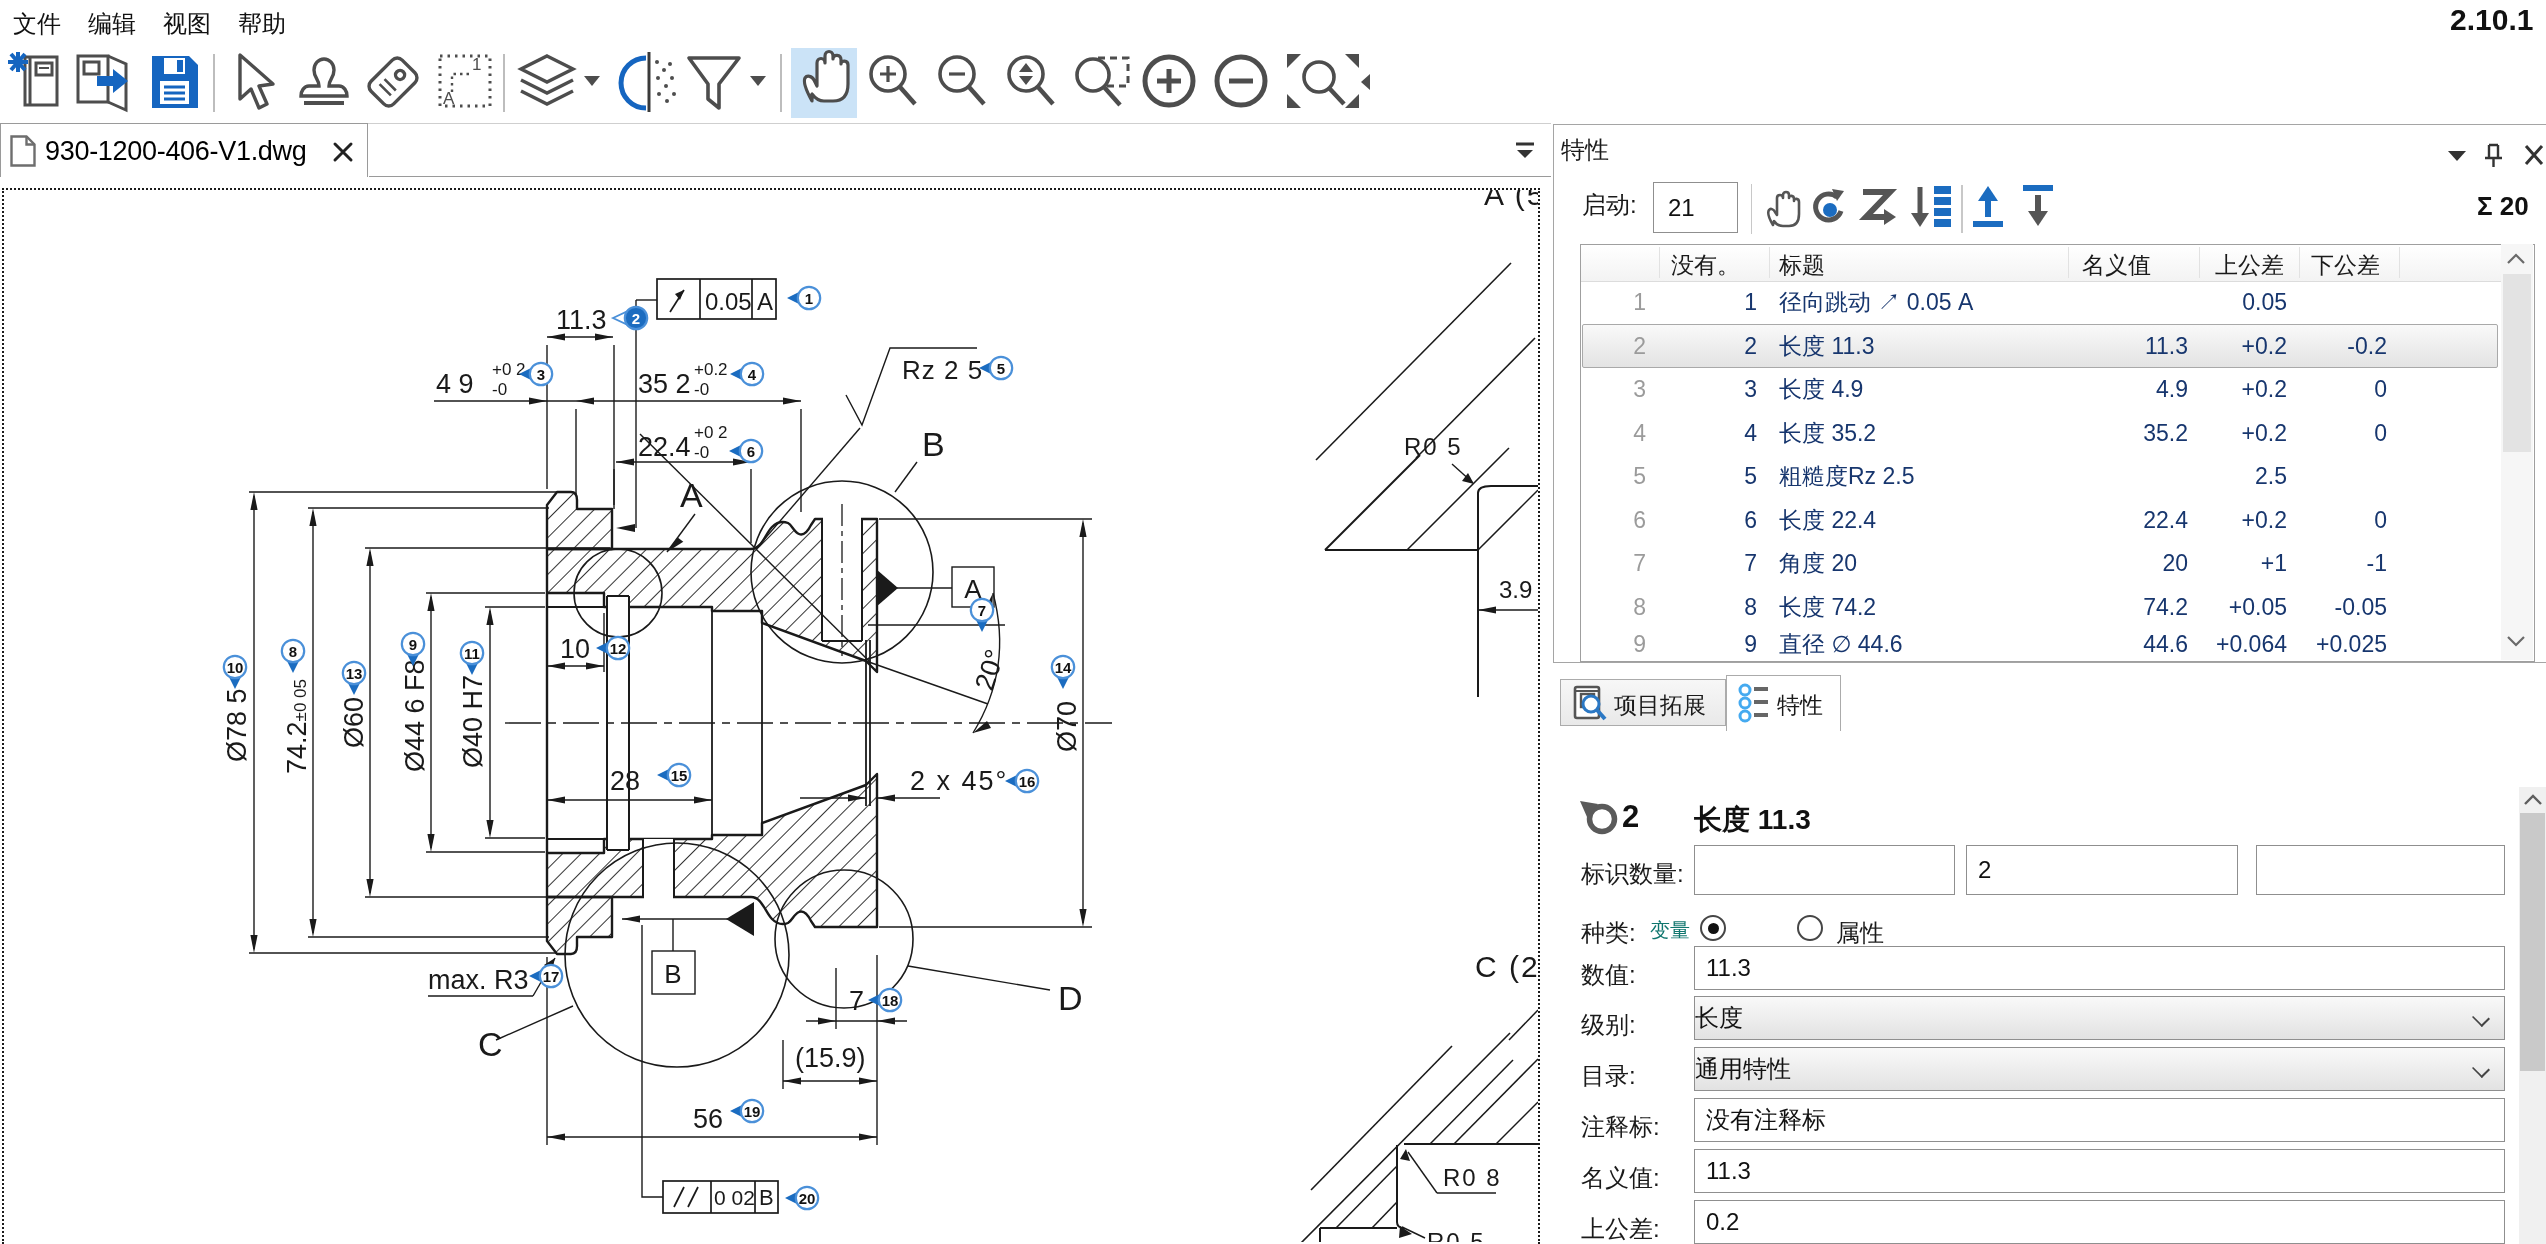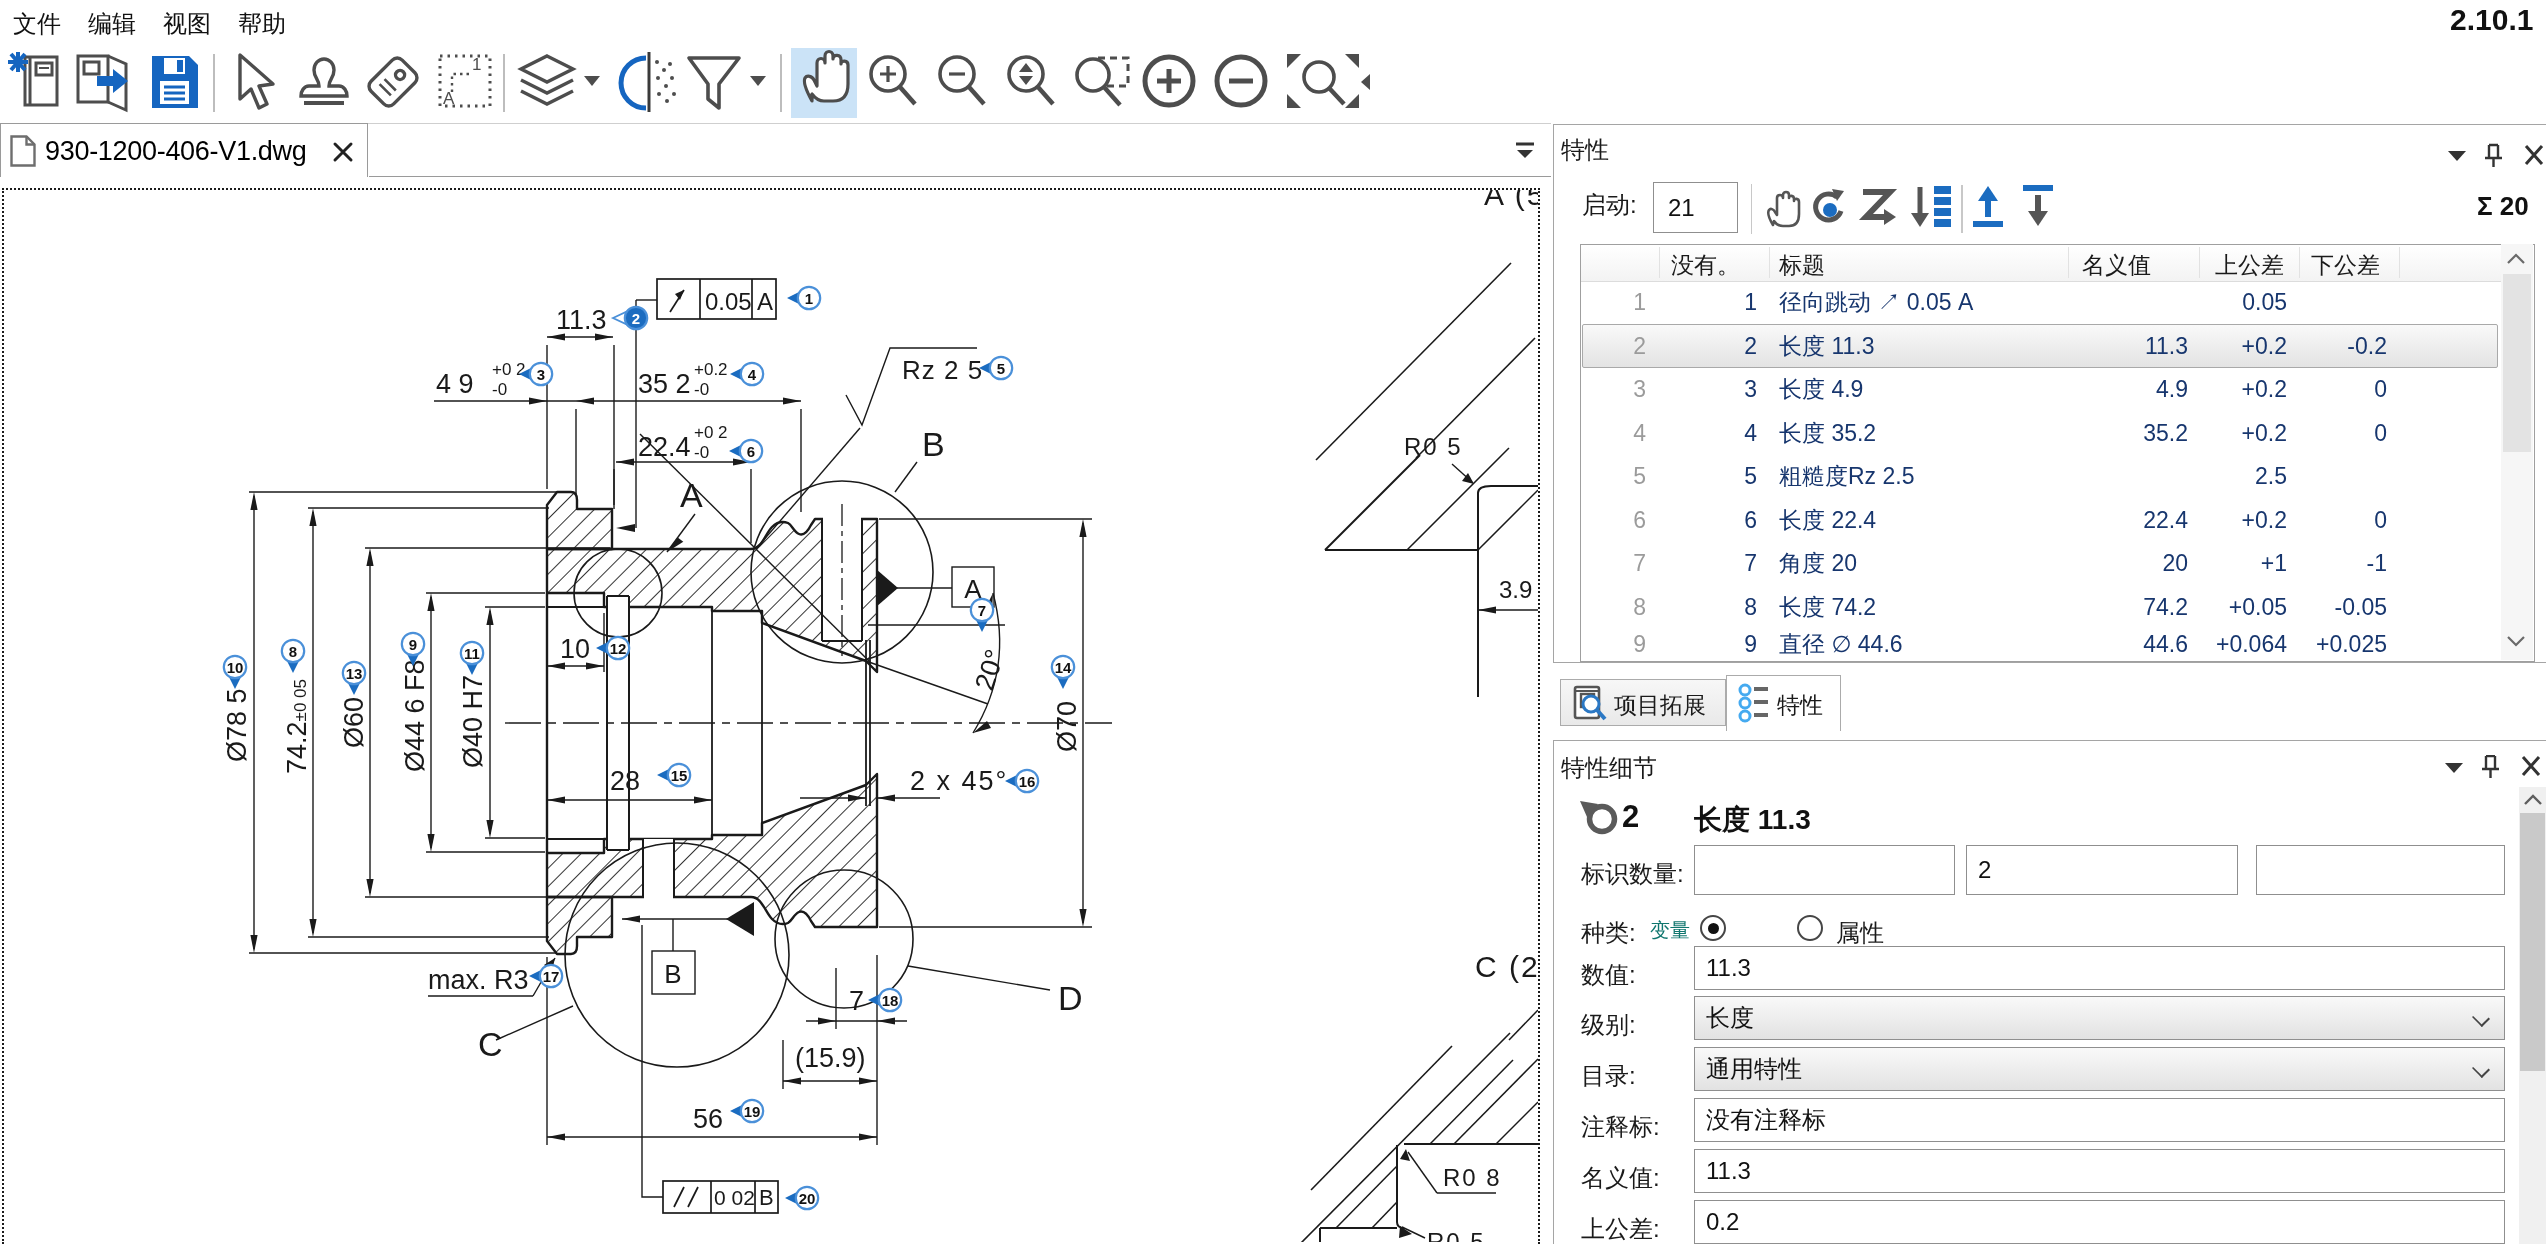--- a/index.html
+++ b/index.html
@@ -23,21 +23,21 @@
 .tr{position:absolute;left:1580px;width:916px;height:43px;font-size:23px}
 .tr cell.c0{right:850px;text-align:right}
 .tr cell.c1{right:739px;text-align:right}
 .tr cell.c2{left:199px}
 .tr cell.c3{right:308px;text-align:right}
 .tr cell.c4{right:209px;text-align:right}
 .tr cell.c5{right:109px;text-align:right}
 .inp{position:absolute;background:#fff;border:1px solid #8f8f8f;font-size:24px;color:#111;
 line-height:42px;padding-left:11px;white-space:nowrap;overflow:hidden}
 .sel{position:absolute;background:linear-gradient(#f9f9f9,#e2e2e2);border:1px solid #8f8f8f;
-font-size:24px;color:#111;line-height:42px;padding-left:11px}
+font-size:24px;color:#111;line-height:42px;}
 .sel:after{content:"";position:absolute;right:16px;top:14px;width:12px;height:12px;
 border-right:2.6px solid #444;border-bottom:2.6px solid #444;transform:rotate(45deg) scale(1,.82)}
 .flabel{position:absolute;left:1581px;font-size:24px;color:#1a1a1a}
 .radio{position:absolute;width:26px;height:26px;border:2px solid #464646;border-radius:50%;background:#fff}
 .radio.on:after{content:"";position:absolute;left:6px;top:6px;width:11px;height:11px;border-radius:50%;background:#111}
 </style></head>
 <body>
 <div id="app">
 
 <div class="abs menu" style="left:13px;top:8px">文件</div>
@@ -703,30 +703,20 @@
     <circle cx="7" cy="7" r="5"></circle>
         <circle cx="7" cy="20" r="5"></circle>
         <circle cx="7" cy="33" r="5"></circle>
   </g>
   <g stroke="#666" stroke-width="4">
         <path d="M16 6 h14 M16 19 h14 M16 32 h14"></path>
       </g>
 </svg>
 <div class="abs" style="left:1777px;top:690px;font-size:23px;color:#1a1a1a">特性</div>
 
-<div class="panel" style="left:1553px;top:740px;width:993px;height:504px;border-right:none;border-bottom:none">
-  <div class="ptitle" style="left:7px;top:11px">特性细节</div>
-  <svg class="abs" style="left:890px;top:14px" width="100" height="26" viewBox="0 0 100 26">
-    <path d="M1 8 l9 10 9-10 z" fill="#333"></path>
-    <g stroke="#333" stroke-width="2.4" fill="none">
-          <path d="M42 1 h9 M42 1 v13 M51 1 v13 M38 14 h17 M46.5 14 v9"></path>
-        </g>
-    <path d="M79 2 L95 20 M95 2 L79 20" stroke="#333" stroke-width="3"></path>
-  </svg>
-</div>
 <div id="p2">
   <svg class="abs" style="left:1579px;top:797px" width="42" height="40" viewBox="0 0 42 40">
     <circle cx="23" cy="22" r="12.5" fill="none" stroke="#5a5a5a" stroke-width="5.5"></circle>
     <path d="M1 4 L19 7 L8 20 Z" fill="#5a5a5a"></path>
   </svg>
   <div class="abs" style="left:1622px;top:799px;font-size:31px;font-weight:bold;color:#111">2</div>
   <div class="abs" style="left:1694px;top:801px;font-size:28px;font-weight:bold;color:#111">长度 11.3</div>
 
   <div class="flabel" style="top:858px">标识数量:</div>
   <div class="inp" style="left:1694px;top:845px;width:261px;height:50px"></div>

